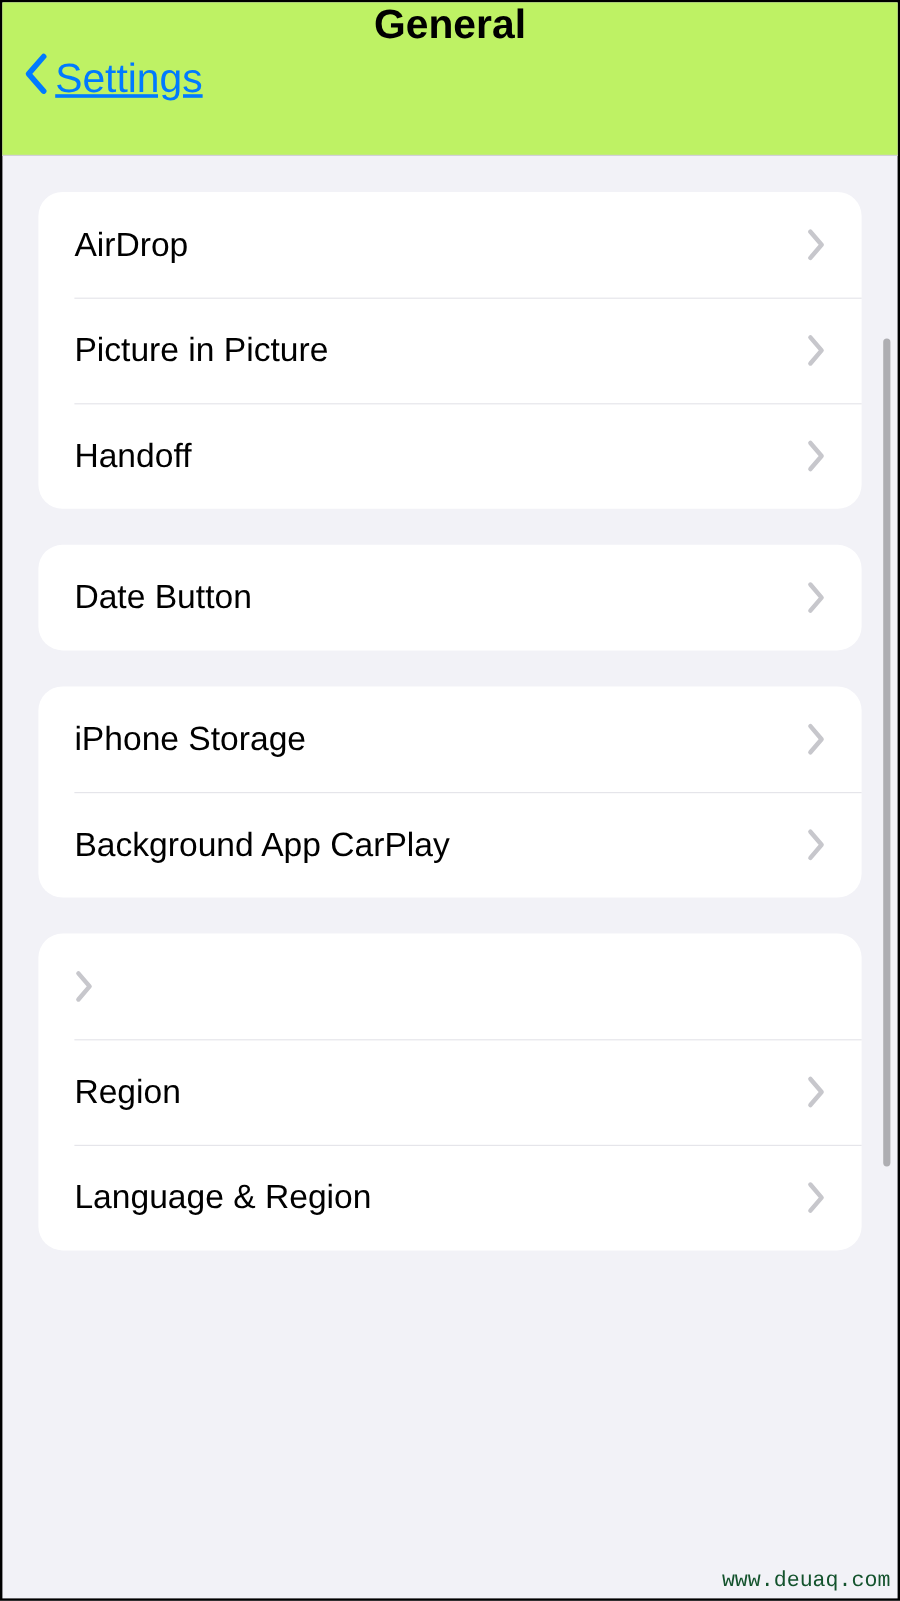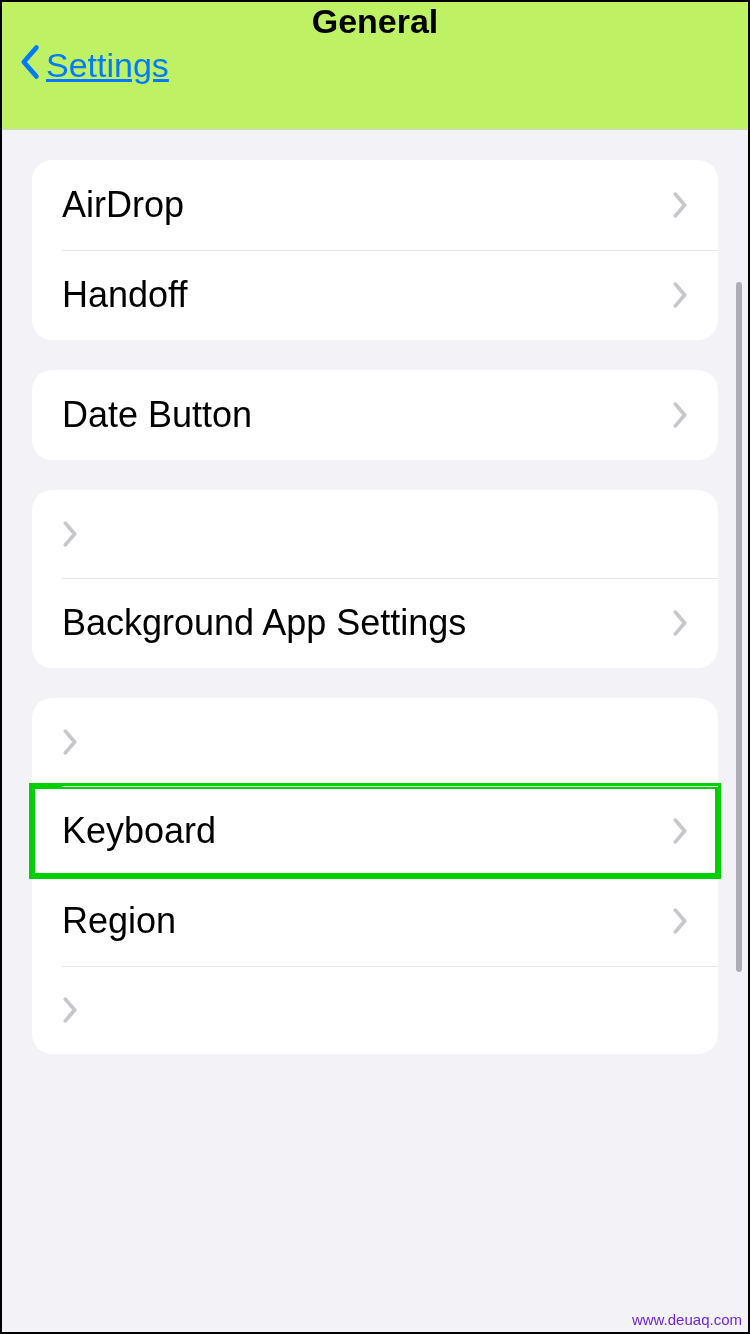--- a/index.html
+++ b/index.html
@@ -51,21 +51,21 @@
     border-radius: 20px;
     margin-top: 30px;
     overflow: visible;
   }
   .row {
     position: relative;
     display: flex;
     align-items: center;
     justify-content: space-between;
     padding: 24px 30px;
-    font-size: 36px;
+    font-size: 28px;
     color: #000;
     min-height: 88px;
   }
   .row + .row::before {
     content: "";
     position: absolute;
     top: 0;
     left: 30px;
     right: 0;
     height: 1px;
@@ -87,23 +87,23 @@
     top: 280px;
     width: 6px;
     height: 690px;
     background: rgba(0,0,0,0.28);
     border-radius: 3px;
   }
   .footer-mark {
     position: absolute;
     right: 6px;
     bottom: 4px;
-    font-size: 15px;
-    color: #6d28d9;
-    font-family: Liberation Sans, sans-serif;
+    font-size: 18px;
+    color: #14532d;
+    font-family: Liberation Mono, monospace;
   }
 </style>
 </head>
 <body>
 
 <div class="navbar">
   <div class="back-btn">
     <span>
       <svg width="22" height="36" viewBox="0 0 12 20" fill="none" stroke="#007aff" stroke-width="2.6" stroke-linecap="round" stroke-linejoin="round">
           <polyline points="9,2 2,10 9,18"></polyline>
@@ -118,80 +118,82 @@
     <div class="group">
       <div class="row">
         <span>AirDrop</span>
         <span class="chevron">
           <svg width="16" height="28" viewBox="0 0 10 18" fill="none" stroke="#c7c7cc" stroke-width="2.4" stroke-linecap="round" stroke-linejoin="round">
             <polyline points="2,2 8,9 2,16"></polyline>
           </svg>
         </span>
       </div>
       <div class="row">
+        <span>Picture in Picture</span>
+        <span class="chevron">
+          <svg width="16" height="28" viewBox="0 0 10 18" fill="none" stroke="#c7c7cc" stroke-width="2.4" stroke-linecap="round" stroke-linejoin="round">
+            <polyline points="2,2 8,9 2,16"></polyline>
+          </svg>
+        </span>
+      </div>
+      <div class="row">
         <span>Handoff</span>
         <span class="chevron">
           <svg width="16" height="28" viewBox="0 0 10 18" fill="none" stroke="#c7c7cc" stroke-width="2.4" stroke-linecap="round" stroke-linejoin="round">
             <polyline points="2,2 8,9 2,16"></polyline>
           </svg>
         </span>
       </div>
     </div>
     <div class="group">
       <div class="row">
         <span>Date Button</span>
         <span class="chevron">
           <svg width="16" height="28" viewBox="0 0 10 18" fill="none" stroke="#c7c7cc" stroke-width="2.4" stroke-linecap="round" stroke-linejoin="round">
             <polyline points="2,2 8,9 2,16"></polyline>
           </svg>
         </span>
       </div>
     </div>
     <div class="group">
       <div class="row">
-        <span class="chevron">
-          <svg width="16" height="28" viewBox="0 0 10 18" fill="none" stroke="#c7c7cc" stroke-width="2.4" stroke-linecap="round" stroke-linejoin="round">
-            <polyline points="2,2 8,9 2,16"></polyline>
-          </svg>
-        </span>
-      </div>
-      <div class="row">
-        <span>Background App Settings</span>
-        <span class="chevron">
-          <svg width="16" height="28" viewBox="0 0 10 18" fill="none" stroke="#c7c7cc" stroke-width="2.4" stroke-linecap="round" stroke-linejoin="round">
-            <polyline points="2,2 8,9 2,16"></polyline>
-          </svg>
-        </span>
-      </div>
-    </div>
-    <div class="group">
-      <div class="row">
-        <span class="chevron">
-          <svg width="16" height="28" viewBox="0 0 10 18" fill="none" stroke="#c7c7cc" stroke-width="2.4" stroke-linecap="round" stroke-linejoin="round">
-            <polyline points="2,2 8,9 2,16"></polyline>
-          </svg>
-        </span>
-      </div>
-      <div class="row highlight">
-        <span>Keyboard</span>
+        <span>iPhone Storage</span>
+        <span class="chevron">
+          <svg width="16" height="28" viewBox="0 0 10 18" fill="none" stroke="#c7c7cc" stroke-width="2.4" stroke-linecap="round" stroke-linejoin="round">
+            <polyline points="2,2 8,9 2,16"></polyline>
+          </svg>
+        </span>
+      </div>
+      <div class="row">
+        <span>Background App CarPlay</span>
+        <span class="chevron">
+          <svg width="16" height="28" viewBox="0 0 10 18" fill="none" stroke="#c7c7cc" stroke-width="2.4" stroke-linecap="round" stroke-linejoin="round">
+            <polyline points="2,2 8,9 2,16"></polyline>
+          </svg>
+        </span>
+      </div>
+    </div>
+    <div class="group">
+      <div class="row">
         <span class="chevron">
           <svg width="16" height="28" viewBox="0 0 10 18" fill="none" stroke="#c7c7cc" stroke-width="2.4" stroke-linecap="round" stroke-linejoin="round">
             <polyline points="2,2 8,9 2,16"></polyline>
           </svg>
         </span>
       </div>
       <div class="row">
         <span>Region</span>
         <span class="chevron">
           <svg width="16" height="28" viewBox="0 0 10 18" fill="none" stroke="#c7c7cc" stroke-width="2.4" stroke-linecap="round" stroke-linejoin="round">
             <polyline points="2,2 8,9 2,16"></polyline>
           </svg>
         </span>
       </div>
       <div class="row">
+        <span>Language &amp; Region</span>
         <span class="chevron">
           <svg width="16" height="28" viewBox="0 0 10 18" fill="none" stroke="#c7c7cc" stroke-width="2.4" stroke-linecap="round" stroke-linejoin="round">
             <polyline points="2,2 8,9 2,16"></polyline>
           </svg>
         </span>
       </div>
     </div>
   </div>
 
 <div class="scroll-indicator"></div>

